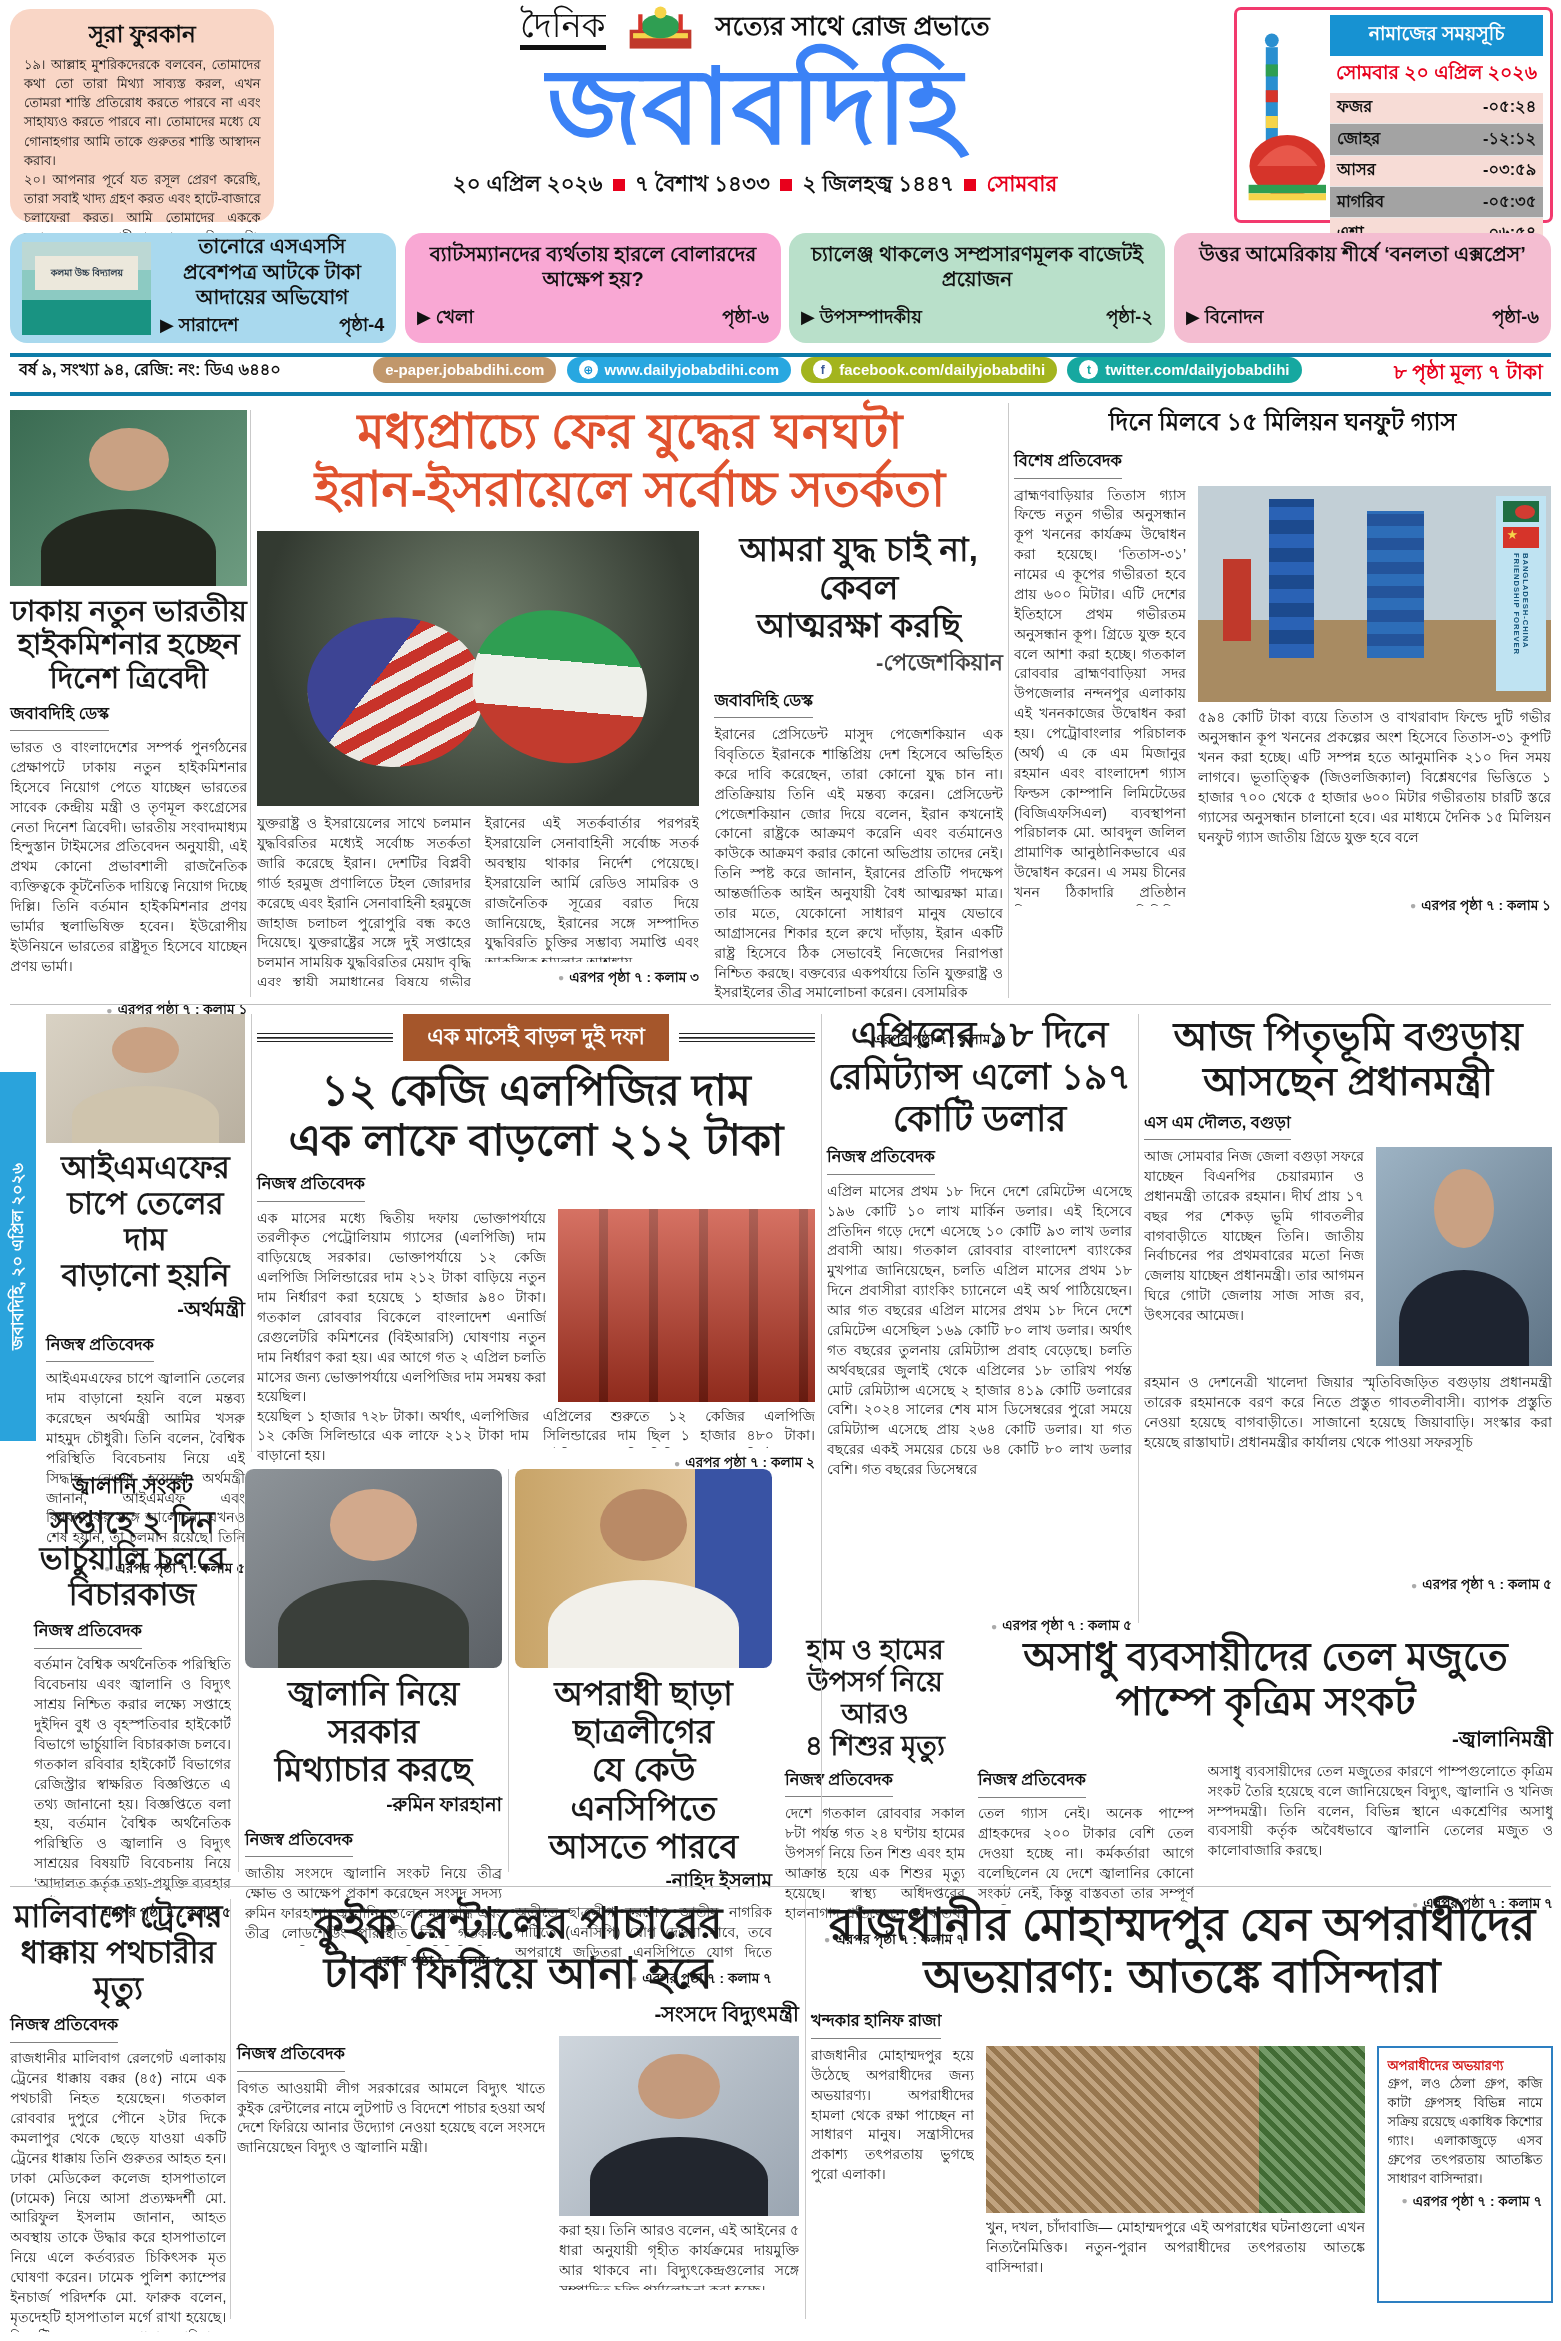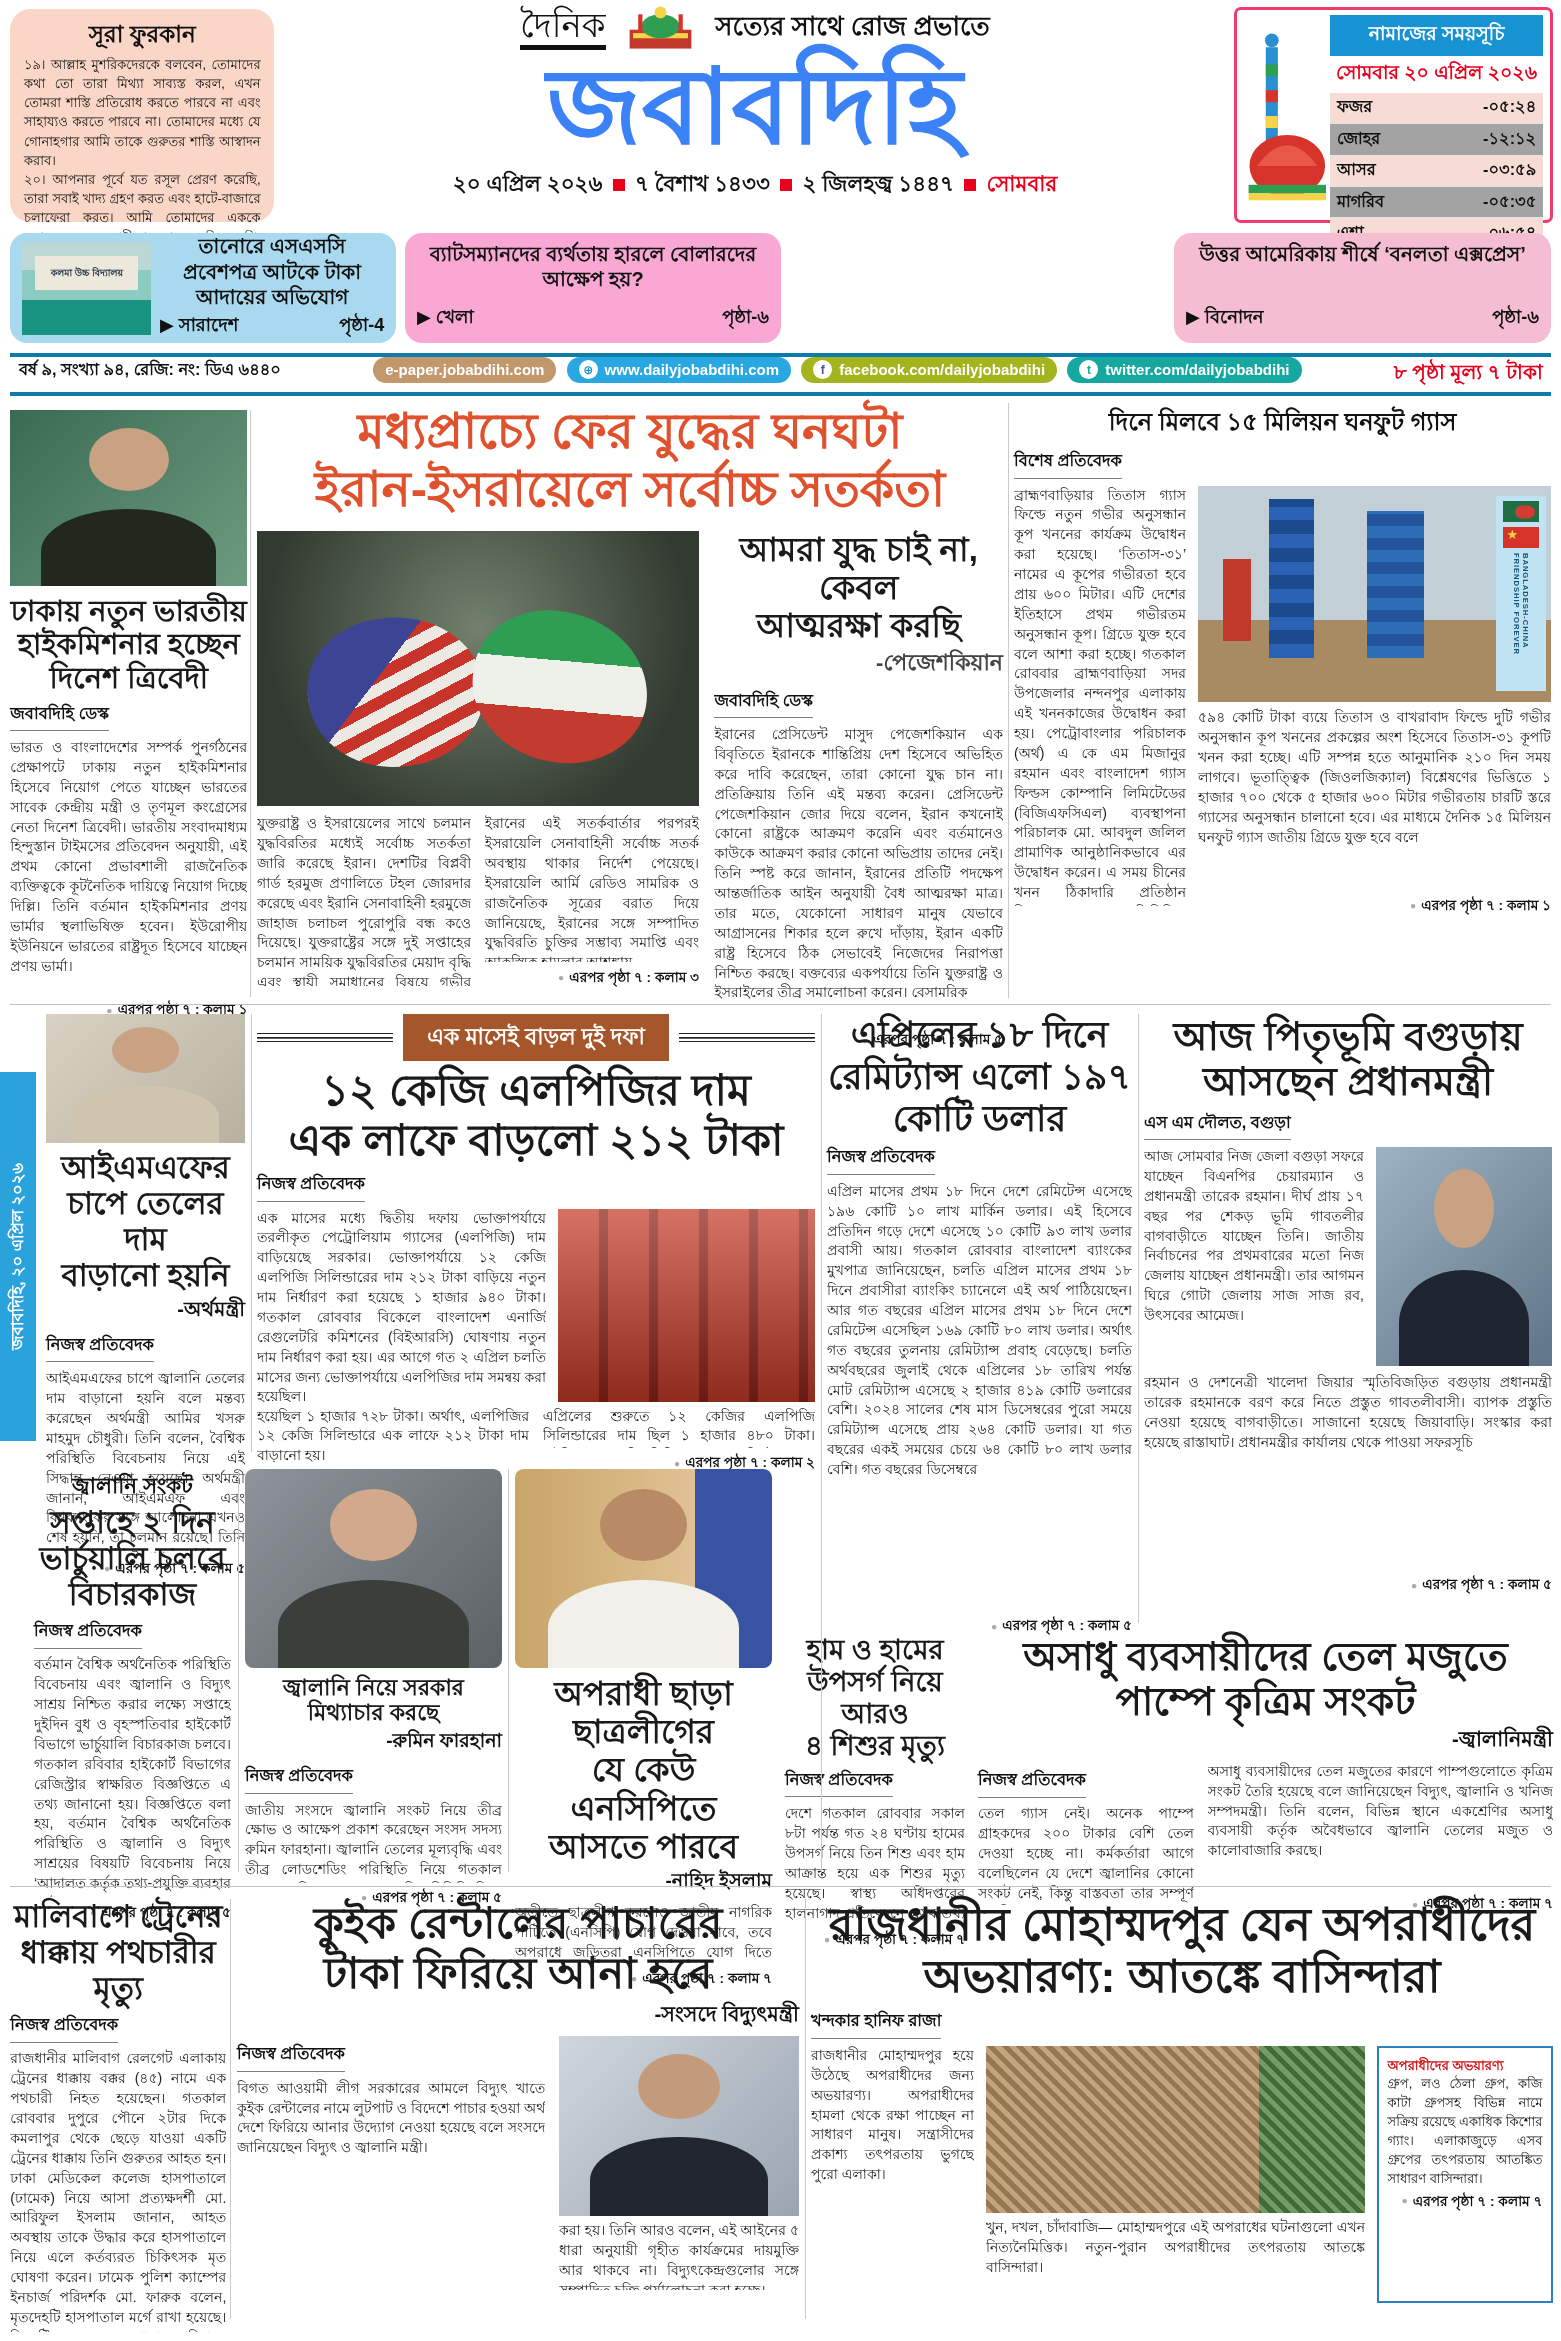--- a/index.html
+++ b/index.html
@@ -167,20 +167,27 @@
             <span>পৃষ্ঠা-4</span>
           </div>
       </div>
     </div>
   </section>
   <section class="abs teaser" style="left:405px;width:376px;background:#f9a8d4">
     <div class="t-title">ব্যাটসম্যানদের ব্যর্থতায় হারলে বোলারদের আক্ষেপ হয়?</div>
     <div class="t-foot">
         <span><span class="t-arrow">▶ </span><span>খেলা</span></span>
         <span>পৃষ্ঠা-৬</span>
+      </div>
+  </section>
+  <section class="abs teaser" style="left:789px;width:376px;background:#b9e0ca">
+    <div class="t-title">চ্যালেঞ্জ থাকলেও সম্প্রসারণমূলক বাজেটই প্রয়োজন</div>
+    <div class="t-foot">
+        <span><span class="t-arrow">▶ </span><span>উপসম্পাদকীয়</span></span>
+        <span>পৃষ্ঠা-২</span>
       </div>
   </section>
   <section class="abs teaser" style="left:1174px;width:377px;background:#f4bdd1">
     <div class="t-title">উত্তর আমেরিকায় শীর্ষে ‘বনলতা এক্সপ্রেস’</div>
     <div class="t-foot">
         <span><span class="t-arrow">▶ </span><span>বিনোদন</span></span>
         <span>পৃষ্ঠা-৬</span>
       </div>
   </section>
 
@@ -358,21 +365,21 @@
         <span class="dot">●</span>
         <span>এরপর পৃষ্ঠা ৭ : কলাম ৫</span>
       </div>
   </article>
 
   <article class="abs" style="left:245px;top:1469px;width:257px">
     <div class="photo" style="width:100%;height:199px;background:linear-gradient(135deg,#8e9499,#5c6166);border-radius:8.6px">
         <div class="ph-head" style="background:#d2a98c"></div>
         <div class="ph-body" style="background:#3a3f3a"></div>
       </div>
-    <h2 class="hl" style="font-size:22px;margin-top:6.9px"><span>জ্বালানি নিয়ে সরকার</span><br><span>মিথ্যাচার করছে</span></h2>
+    <h2 class="hl" style="font-size:33px;margin-top:6.9px"><span>জ্বালানি নিয়ে সরকার</span><br><span>মিথ্যাচার করছে</span></h2>
     <span class="attr" style="font-size:19px">-রুমিন ফারহানা</span>
     <span class="byline">নিজস্ব প্রতিবেদক</span>
     <div class="body" style="height:82px">জাতীয় সংসদে জ্বালানি সংকট নিয়ে তীব্র ক্ষোভ ও আক্ষেপ প্রকাশ করেছেন সংসদ সদস্য রুমিন ফারহানা। জ্বালানি তেলের মূল্যবৃদ্ধি এবং তীব্র লোডশেডিং পরিস্থিতি নিয়ে গতকাল সংসদে রুমিন ফারহানা জ্বালানি পরিস্থিতি নিয়ে এই ক্ষোভ প্রকাশ করেন। রুমিন ফারহানা বলেন, ‘সরকারের পক্ষ থেকে বারবার</div>
     <div class="more">
         <span class="dot">●</span>
         <span>এরপর পৃষ্ঠা ৭ : কলাম ৫</span>
       </div>
   </article>
 
   <article class="abs" style="left:515px;top:1469px;width:257px">

